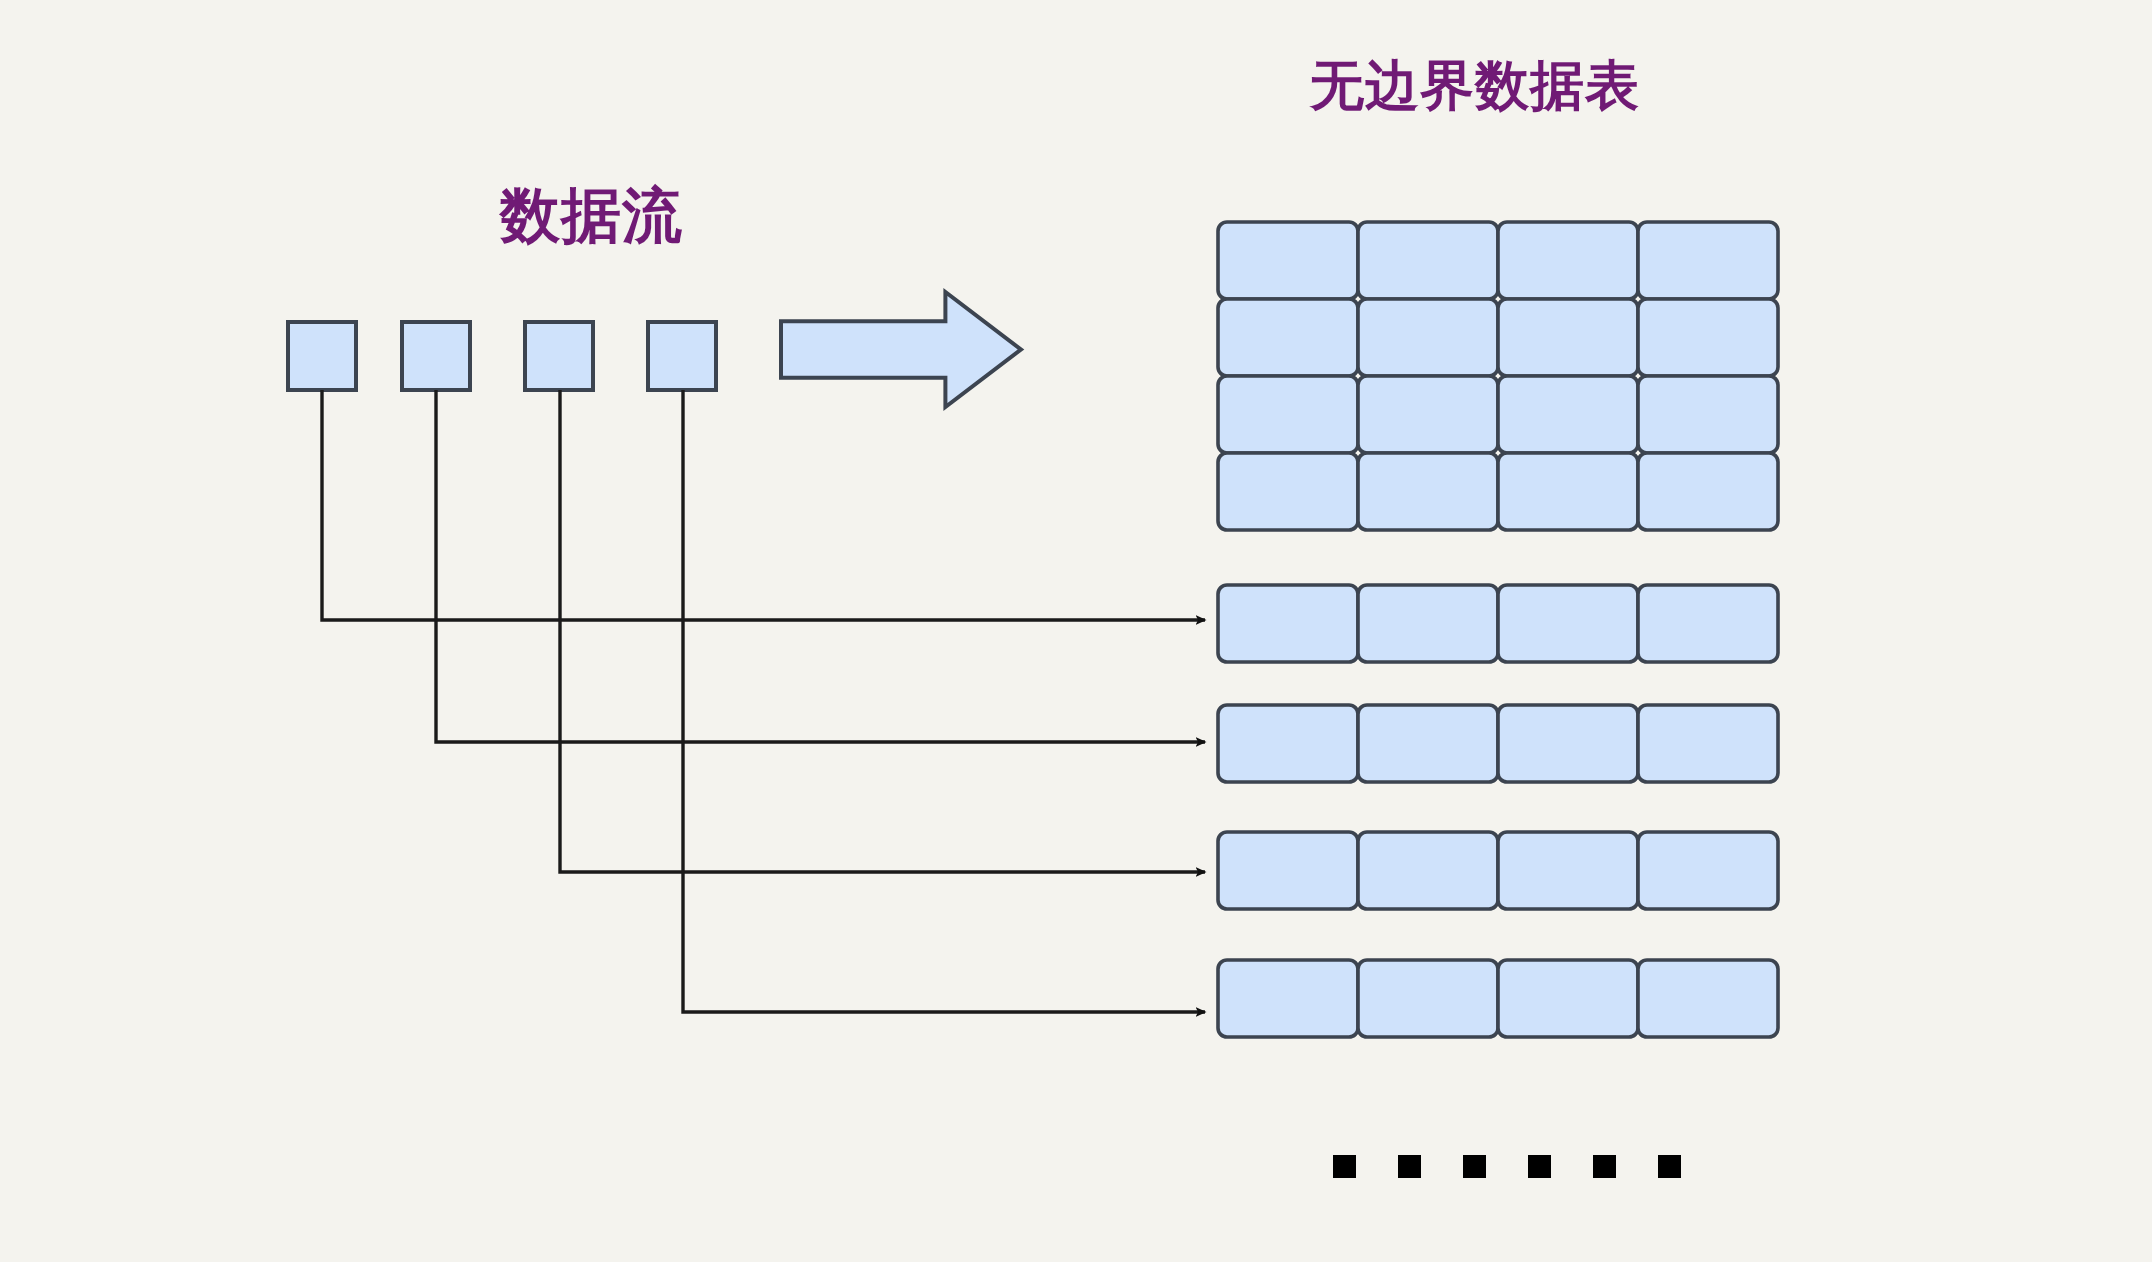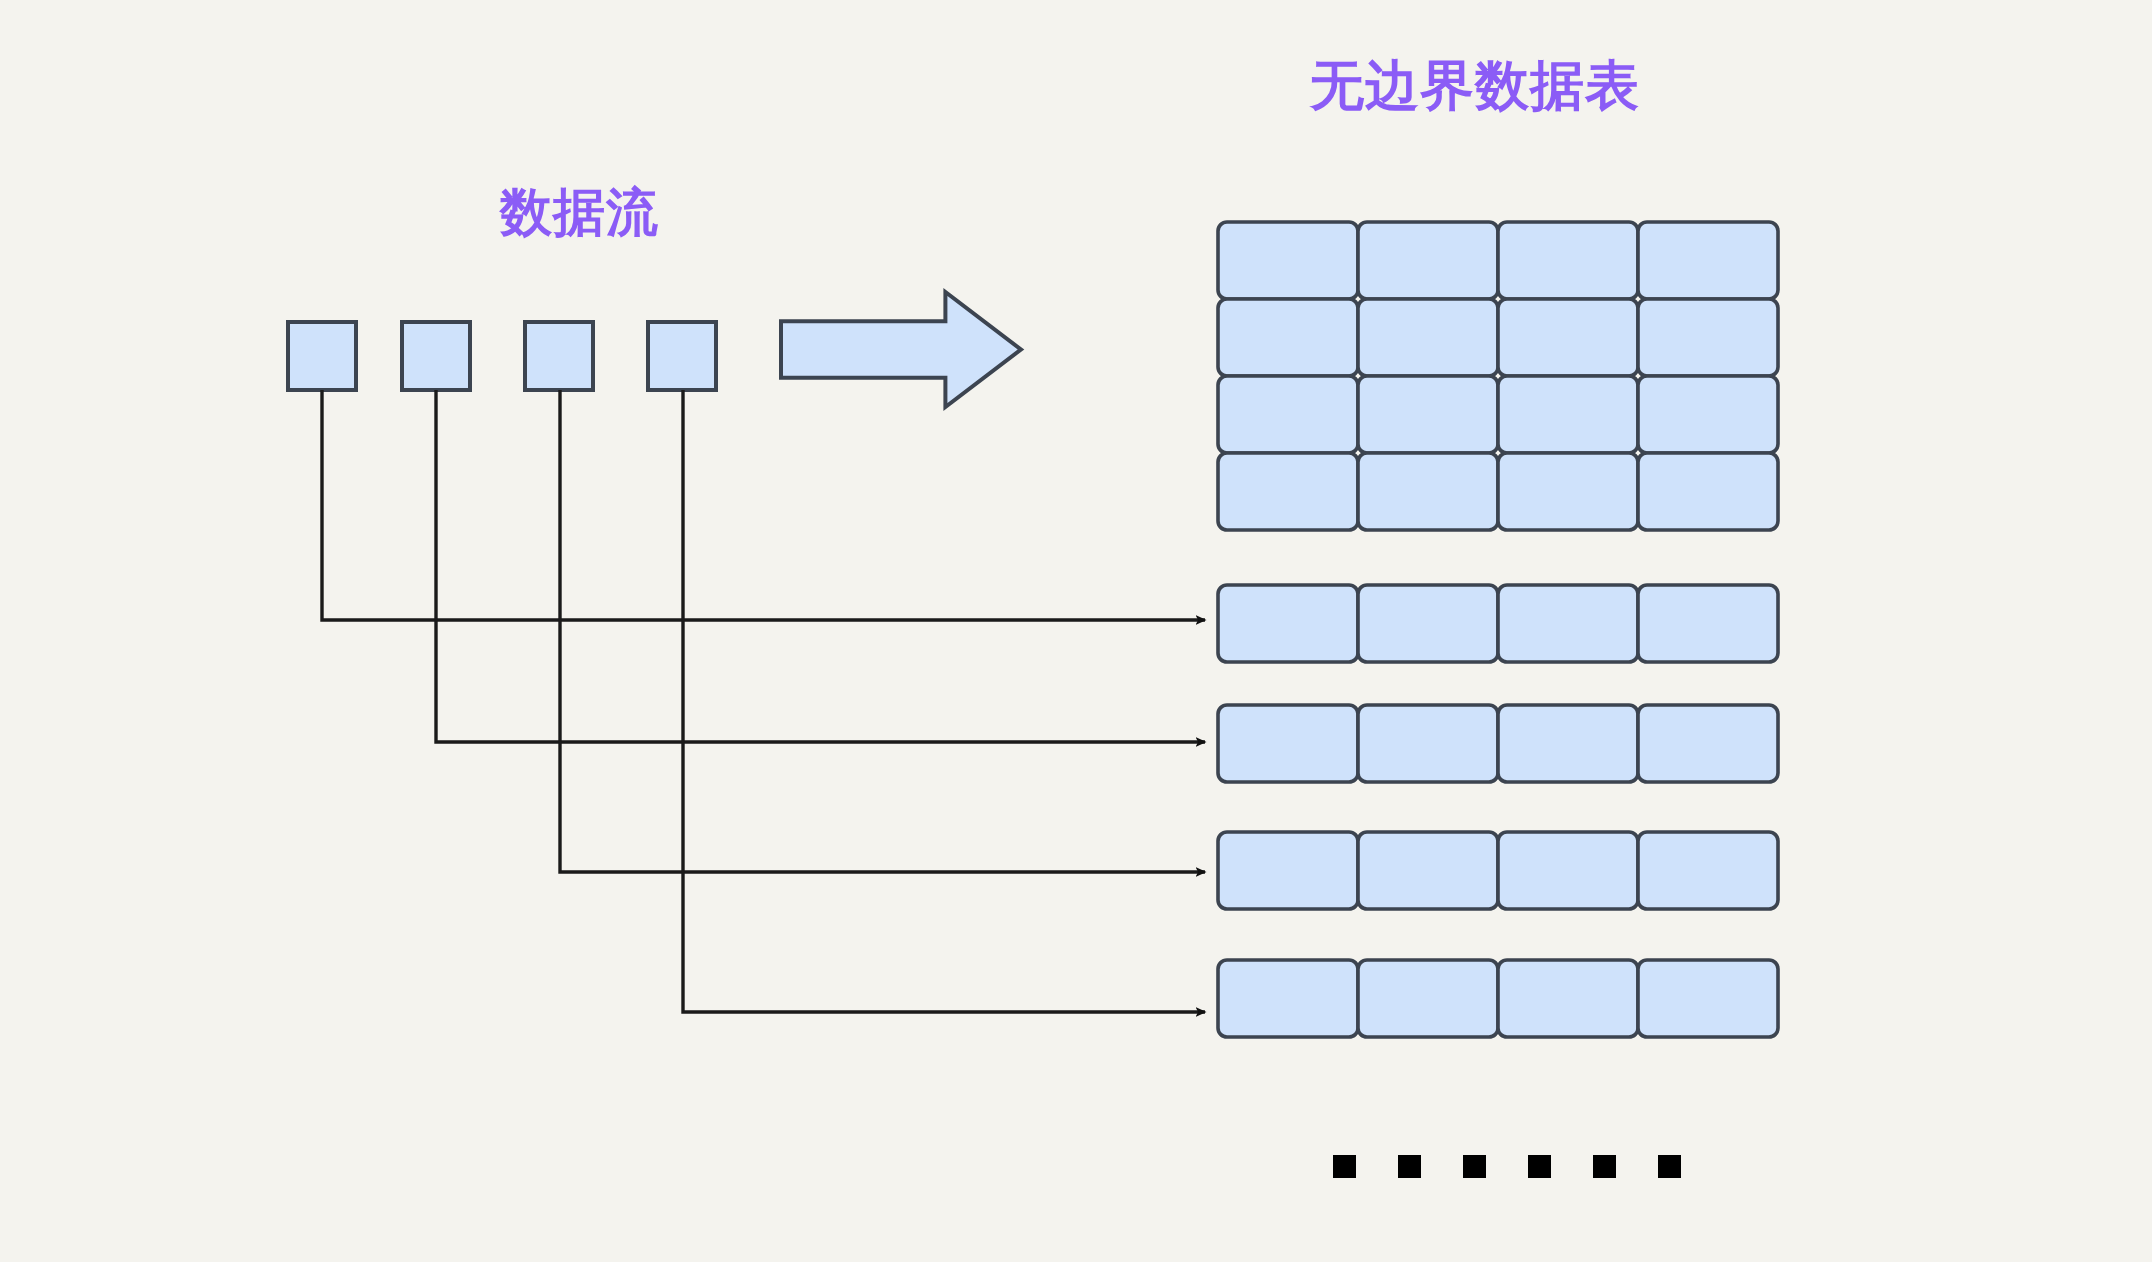--- a/index.html
+++ b/index.html
@@ -15,35 +15,35 @@
     font-family: "Liberation Sans", "DejaVu Sans", sans-serif;
   }
   #canvas {
     position: absolute;
     inset: 0;
     width: 2152px;
     height: 1262px;
   }
   .diagram-label {
     position: absolute;
-    color: #8b5cf6;
+    color: #701a75;
     font-weight: 700;
     white-space: nowrap;
     line-height: 1;
     letter-spacing: 1px;
   }
   #title-unbounded-table {
     left: 1310px;
     top: 58px;
     font-size: 54px;
   }
   #title-data-stream {
     left: 500px;
     top: 186px;
-    font-size: 52px;
+    font-size: 60px;
   }
 </style>
 </head>
 <body>
 
 <svg id="canvas" viewBox="0 0 2152 1262" xmlns="http://www.w3.org/2000/svg">
   <defs>
     <marker id="arrowhead" markerWidth="11" markerHeight="11" refX="9.5" refY="5.5" orient="auto" markerUnits="userSpaceOnUse">
       <path d="M0,0.6 L11,5.5 L0,10.4 L2.6,5.5 Z" fill="#111111"></path>
     </marker>

